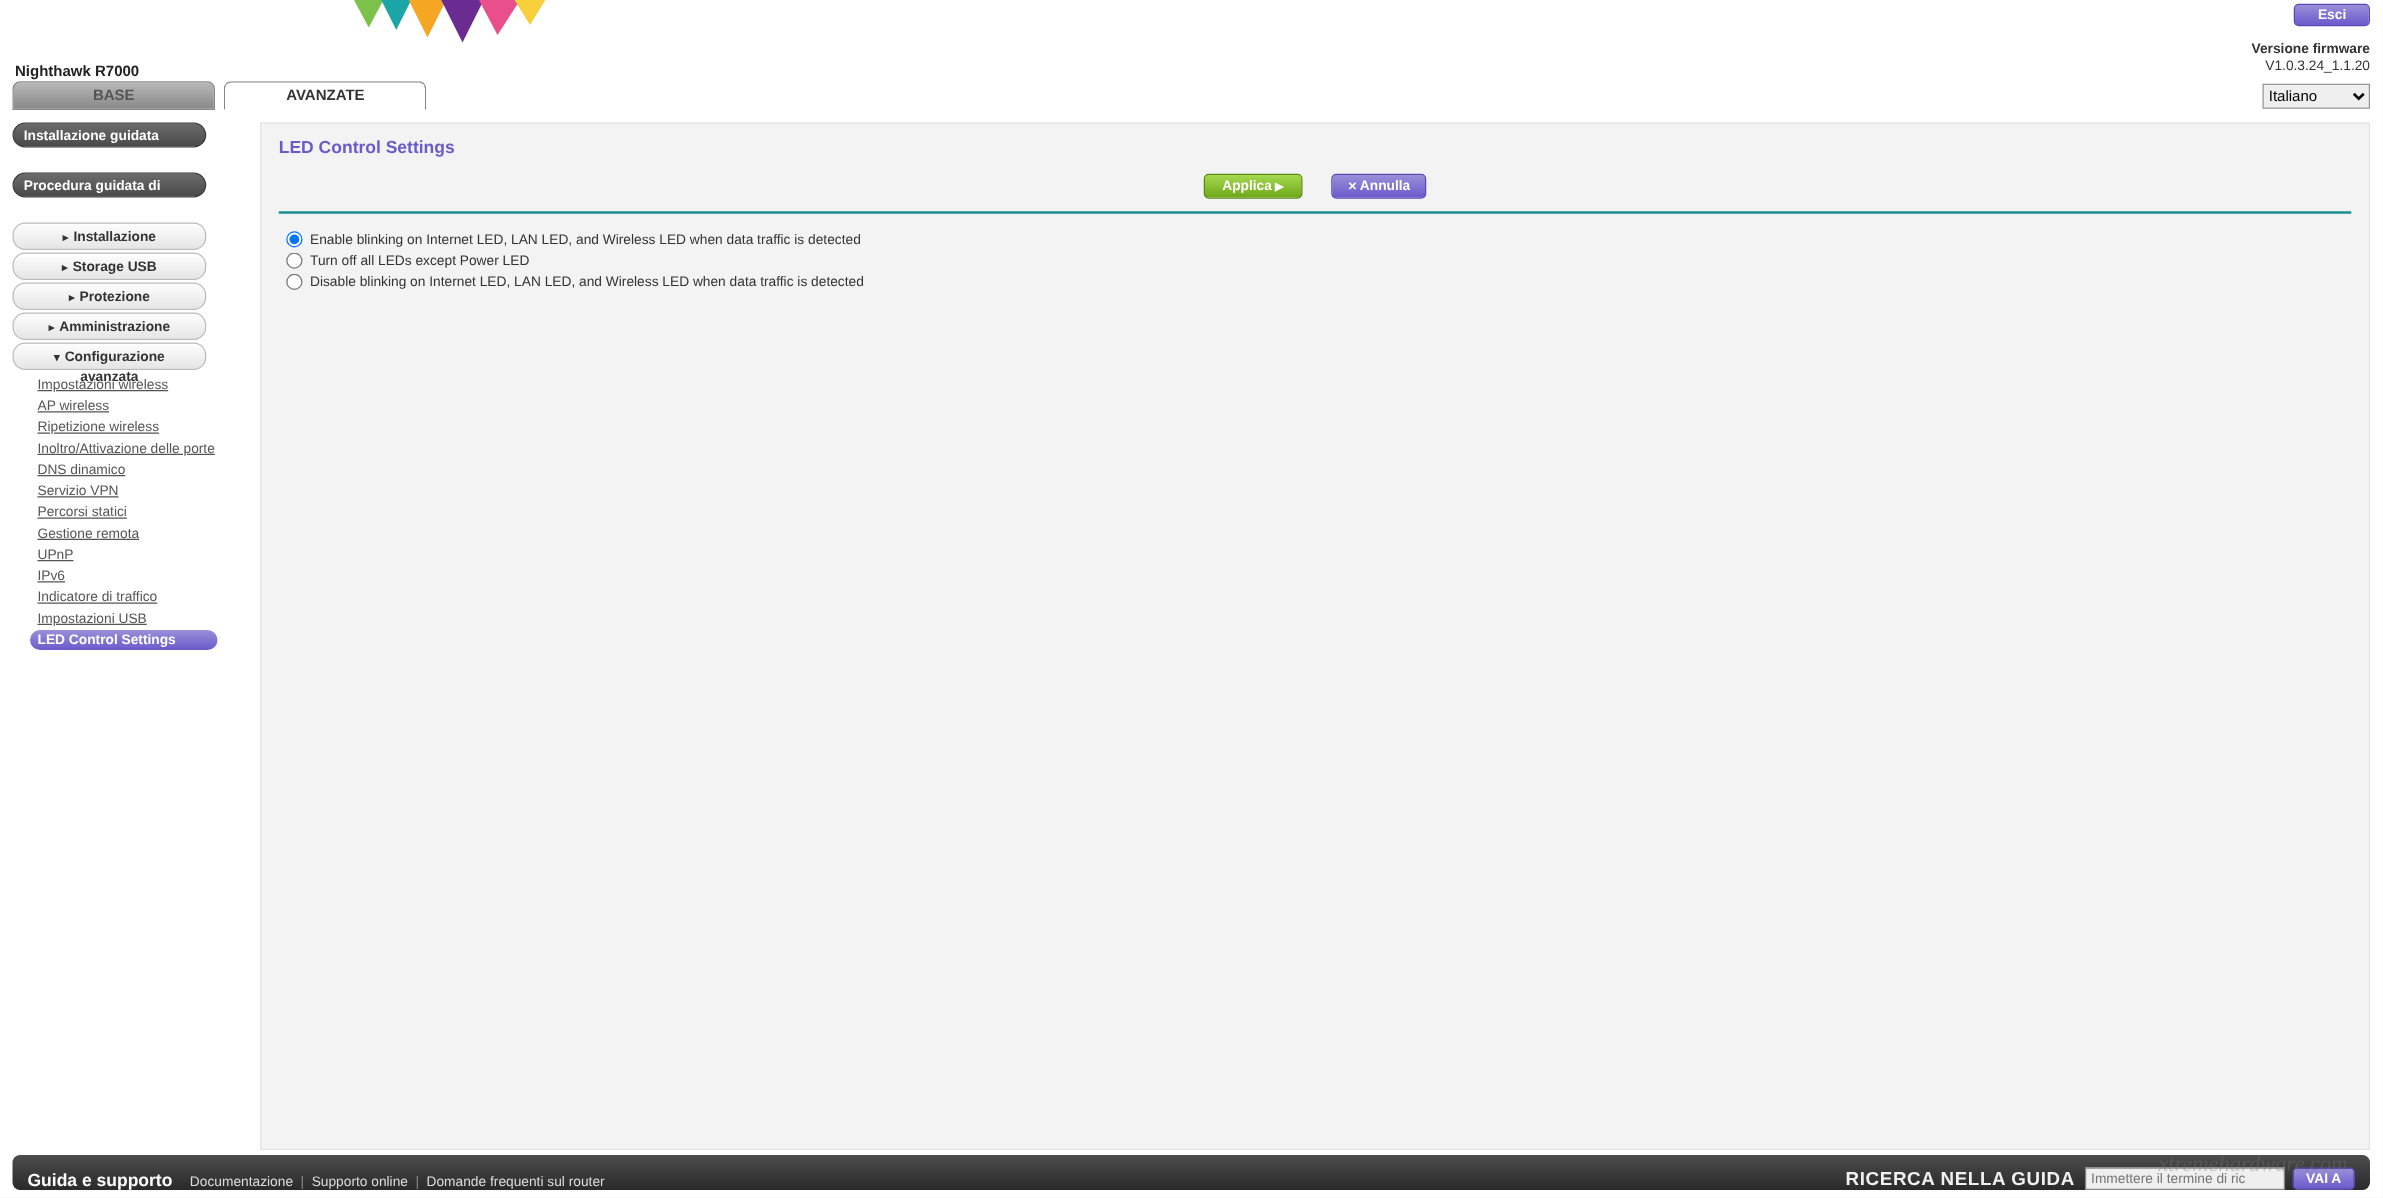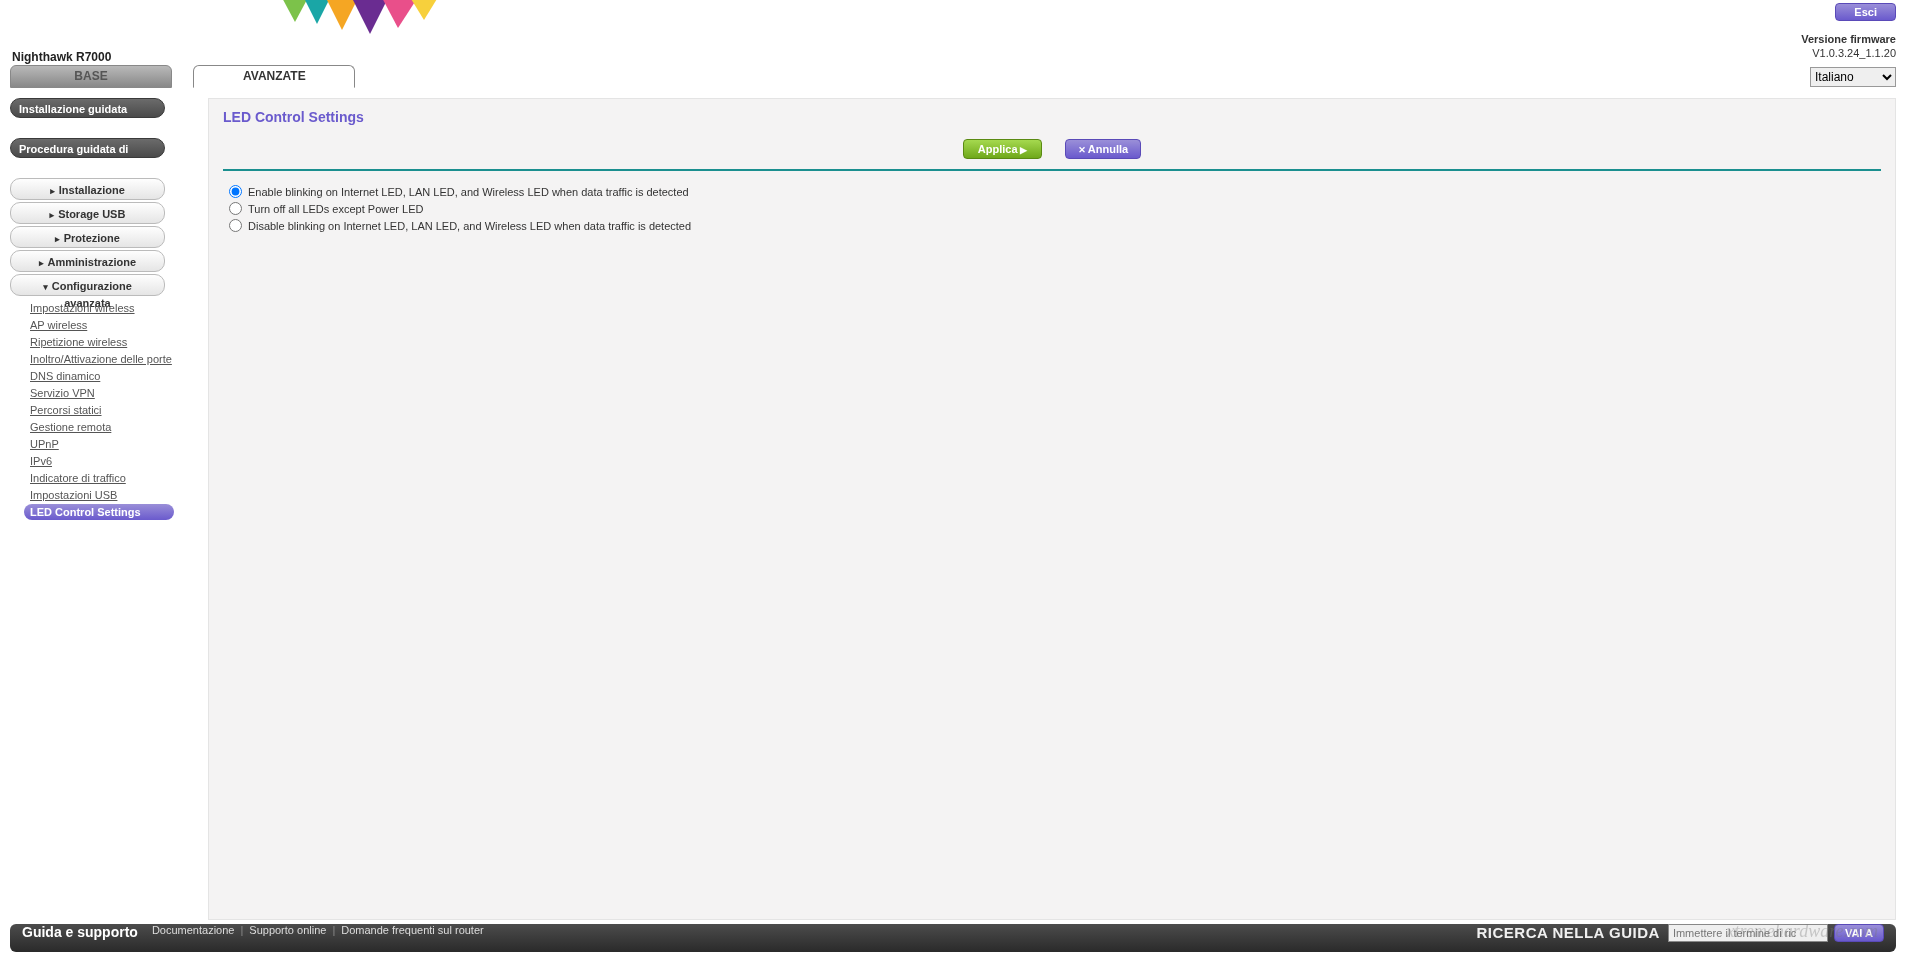--- a/index.html
+++ b/index.html
@@ -38,21 +38,21 @@
 .fw-label { font-weight: bold; }
 
 .model-name { position: absolute; left: 12px; top: 50px; font-size: 12px; font-weight: bold; color: #222; }
 
 
 .tabrow { position: absolute; left: 10px; top: 65px; right: 10px; height: 24px; }
 .tab {
   display: inline-block; width: 162px; height: 23px; text-align: center;
   line-height: 21px; font-weight: bold; font-size: 12px;
   border: 1px solid #888; border-top-left-radius: 6px; border-top-right-radius: 6px;
-  cursor: pointer; margin-right: 18px;
+  cursor: pointer; margin-right: 4px;
 }
 .tab.inactive { background: linear-gradient(#b9b9b9,#888888); color: #555; }
 .tab.active { background: #fff; color: #333; border-bottom: 1px solid #fff; }
 
 .lang-select {
   position: absolute; right: 10px; top: 67px;
   width: 86px; height: 20px; font-size: 12px;
   border: 1px solid #999;
 }
 
@@ -108,21 +108,21 @@
 }
 .btn-cancel::before { content: "✕"; font-size: 9px; margin-right: 2px; }
 .hr-teal { border: none; border-top: 2px solid #1a8f8f; margin: 0 0 14px 0; }
 .radio-row { display: flex; align-items: center; margin: 0 0 4px 6px; font-size: 11px; color: #333; }
 .radio-row input { margin-right: 6px; }
 
 
 .footer {
   position: absolute; left: 10px; right: 10px; bottom: 6px; height: 28px;
   background: linear-gradient(#4c4c4c,#2a2a2a);
-  border-radius: 6px; color: #fff; display: flex; align-items: flex-start;
+  border-radius: 6px; color: #fff; display: flex; align-items: flex-end;
   padding: 0 12px; font-size: 11px;
 }
 .footer .ftitle { font-weight: bold; font-size: 14px; margin-right: 14px; }
 .footer a { color: #ddd; text-decoration: none; font-size: 11px; cursor: pointer; }
 .footer .sep { color: #888; margin: 0 6px; }
 .footer .spacer { flex: 1; }
 .footer .search-label { font-size: 15px; font-weight: bold; color: #f0f0f0; margin-right: 8px; letter-spacing: 0.5px; }
 .footer input {
   width: 160px; height: 18px; font-size: 11px; border: 1px solid #888;
   background: #efefef; color: #888; padding: 0 4px;

